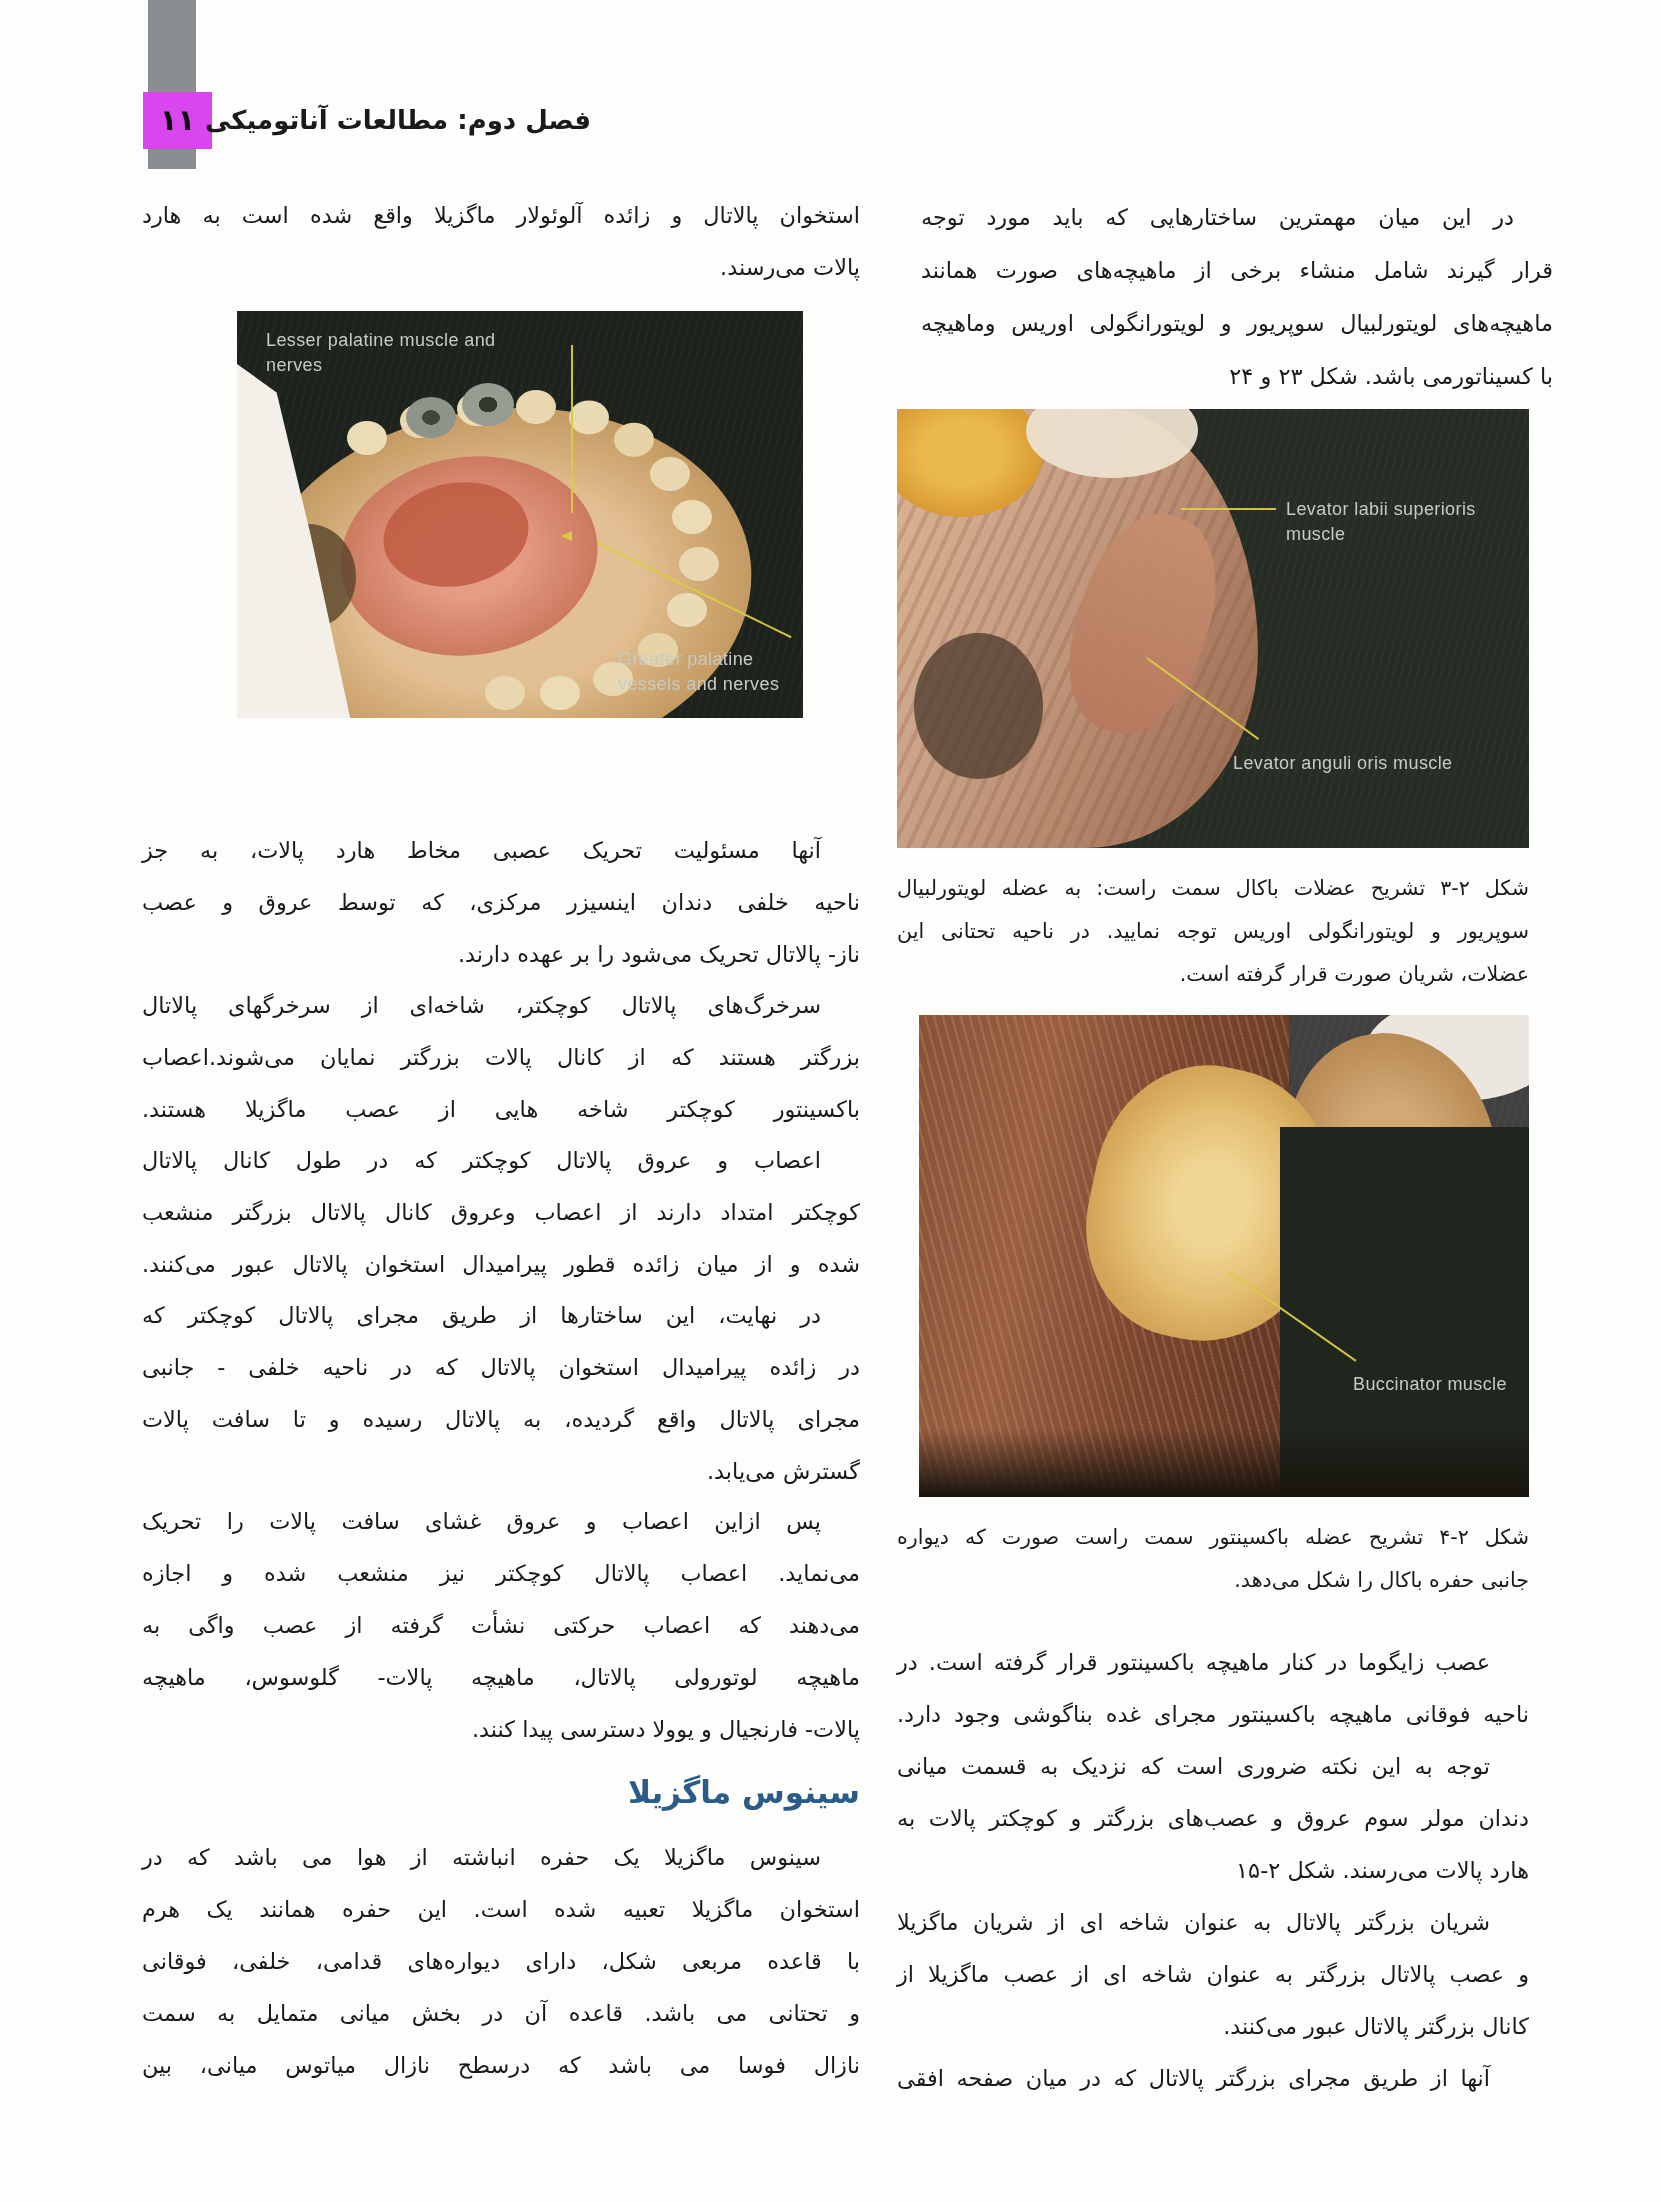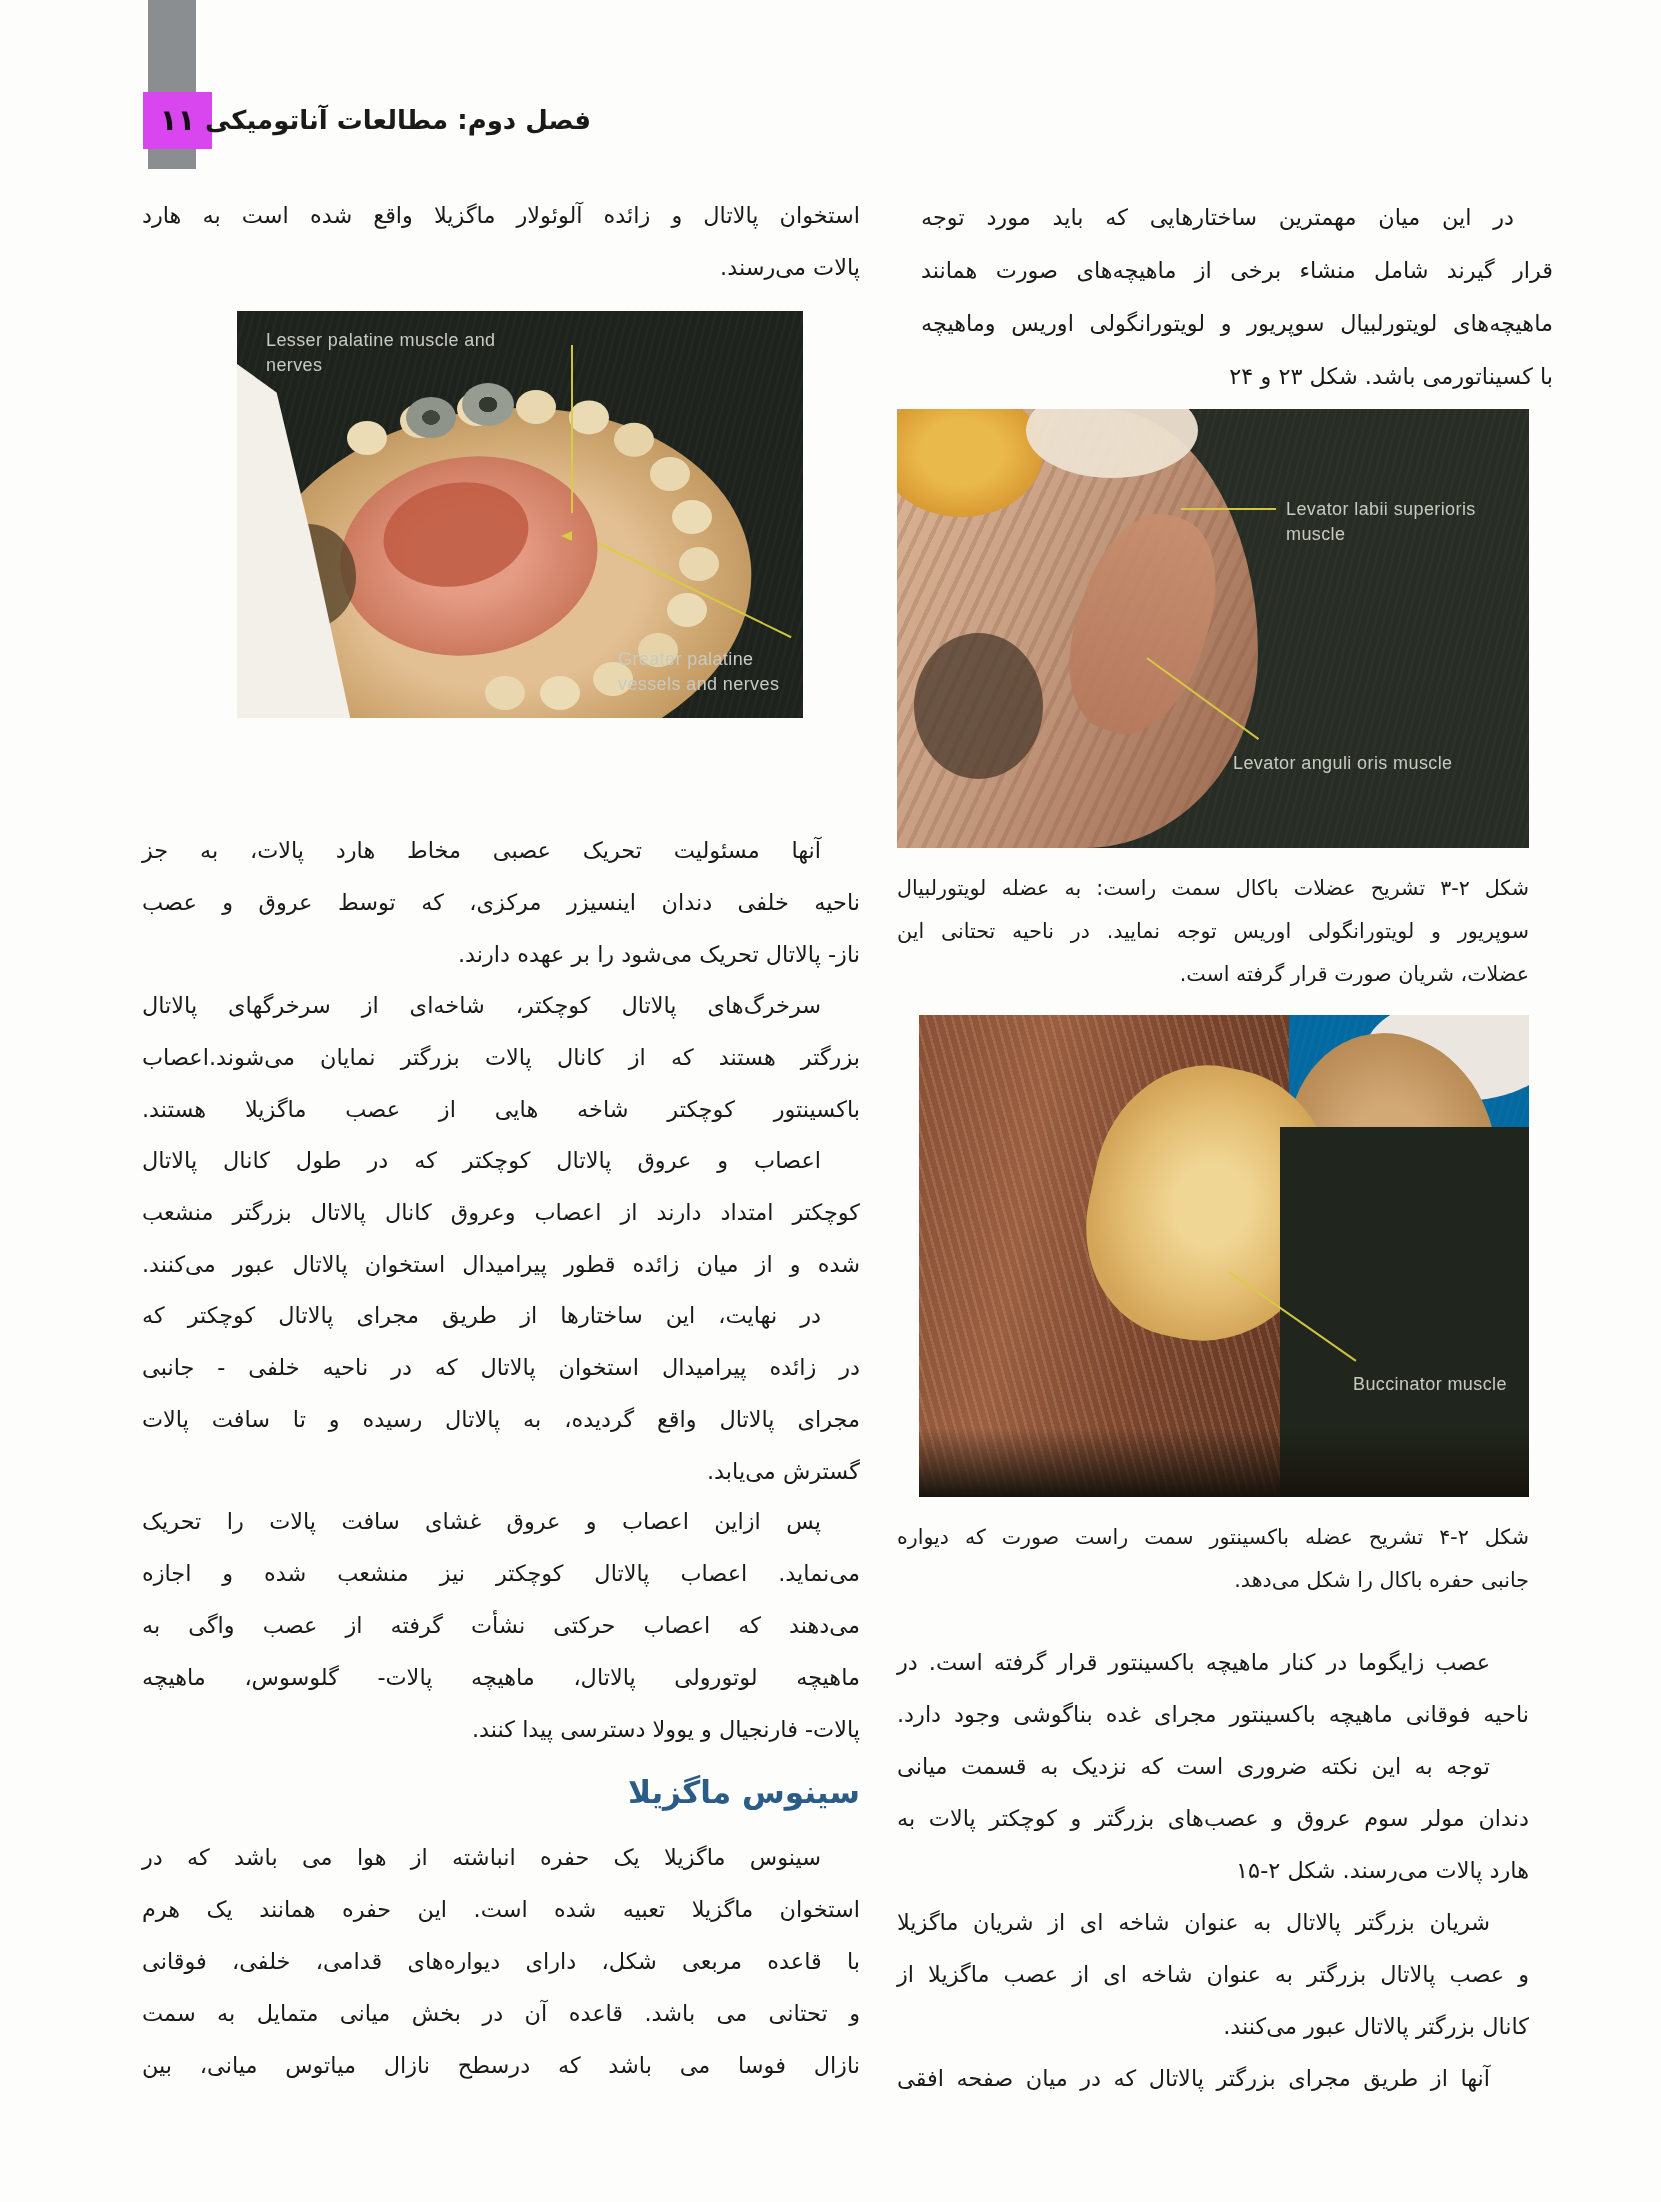--- a/index.html
+++ b/index.html
@@ -141,21 +141,21 @@
     <div class="yline" style="left:250px;top:248px;width:138px;transform:rotate(36deg);"></div>
     <div class="photo-label" style="left:336px;top:342px;width:224px;">Levator anguli oris muscle</div>
   </div>
 
   <div class="abs rc cap" style="left:897px;top:867px;">
     <div class="ln jl">شکل ۲-۳ تشریح عضلات باکال سمت راست: به عضله لویتورلبیال</div>
     <div class="ln jl">سوپریور و لویتورانگولی اوریس توجه نمایید. در ناحیه تحتانی این</div>
     <div class="ln rl">عضلات، شریان صورت قرار گرفته است.</div>
   </div>
 
-  <div class="fig" style="left:919px;top:1015px;width:610px;height:482px;background:#0369a1;">
+  <div class="fig" style="left:919px;top:1015px;width:610px;height:482px;background:#404040;">
     <div class="texture"></div>
     <div class="shape" style="left:0;top:0;width:370px;height:482px;
                 background:linear-gradient(100deg,#8a5138 0%,#9a5f42 30%,#7c462f 60%,#5f3523 100%);"></div>
     <div class="shape" style="left:0;top:0;width:370px;height:482px;
                 background:repeating-linear-gradient(75deg,rgba(230,190,140,.18) 0 2.6px,transparent 2.6px 8.6px);"></div>
     <div class="shape" style="left:447px;top:-17px;width:189px;height:103px;border-radius:50%;background:#ebe7e0;"></div>
     <div class="shape" style="left:370px;top:17px;width:206px;height:241px;border-radius:50%;transform:rotate(-15deg);
                 background:radial-gradient(closest-side,#d2a875 40%,#b98b55 100%);"></div>
     <div class="shape" style="left:172px;top:52px;width:241px;height:275px;border-radius:48% 52% 55% 45%;transform:rotate(12deg);
                 background:radial-gradient(closest-side,#f0d694 30%,#e3bd72 70%,#d3a559 100%);"></div>

